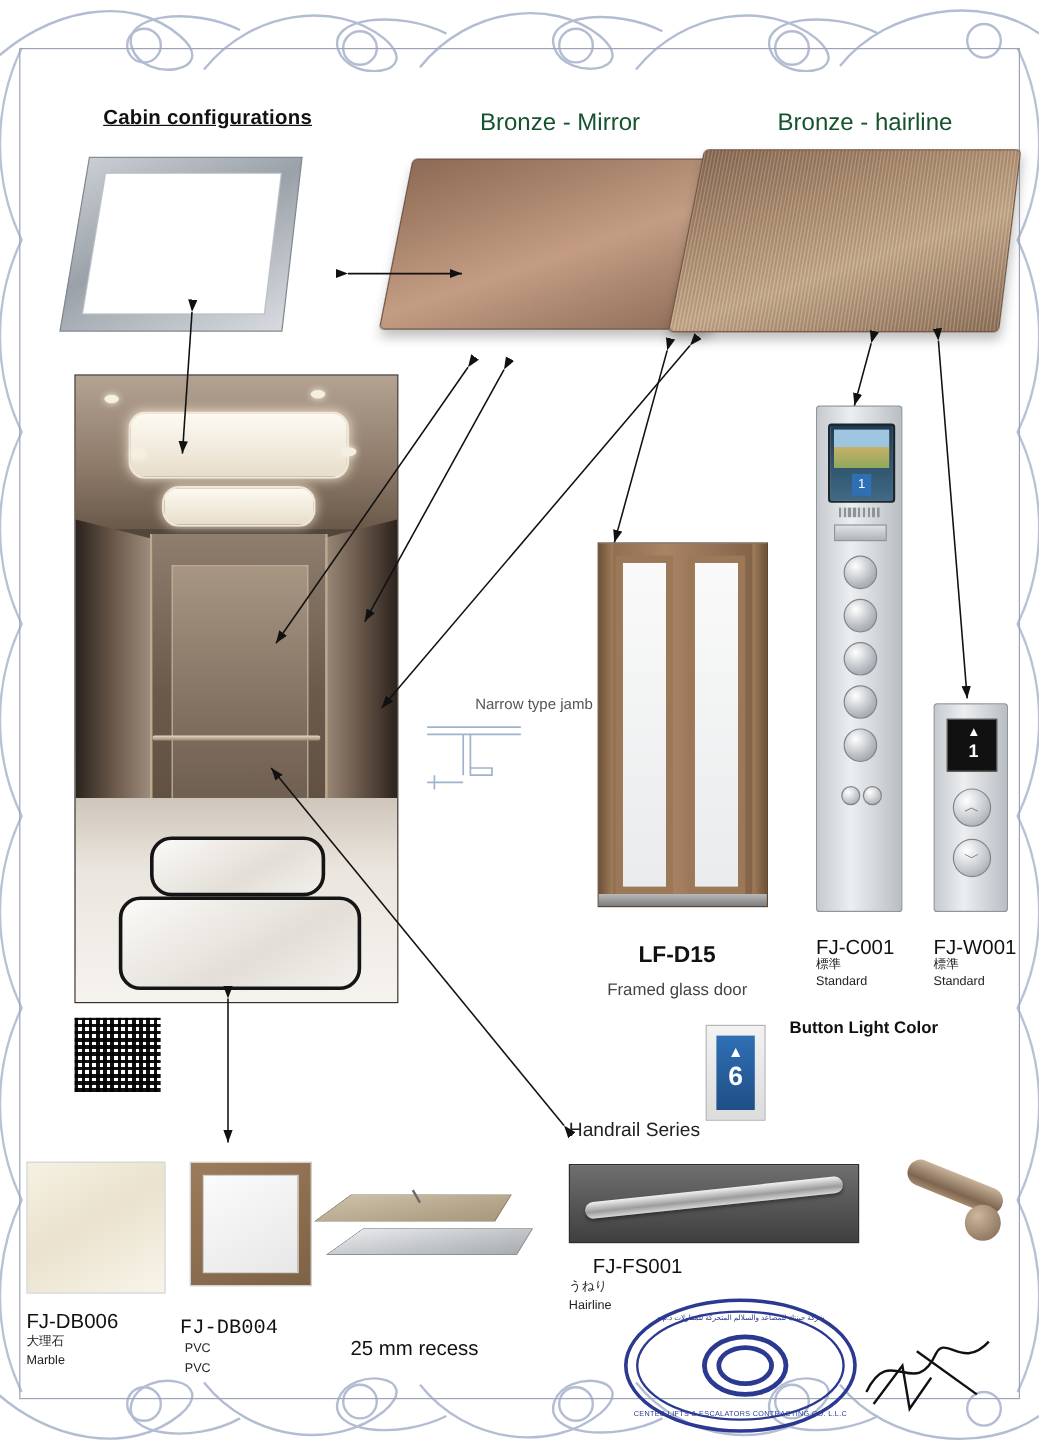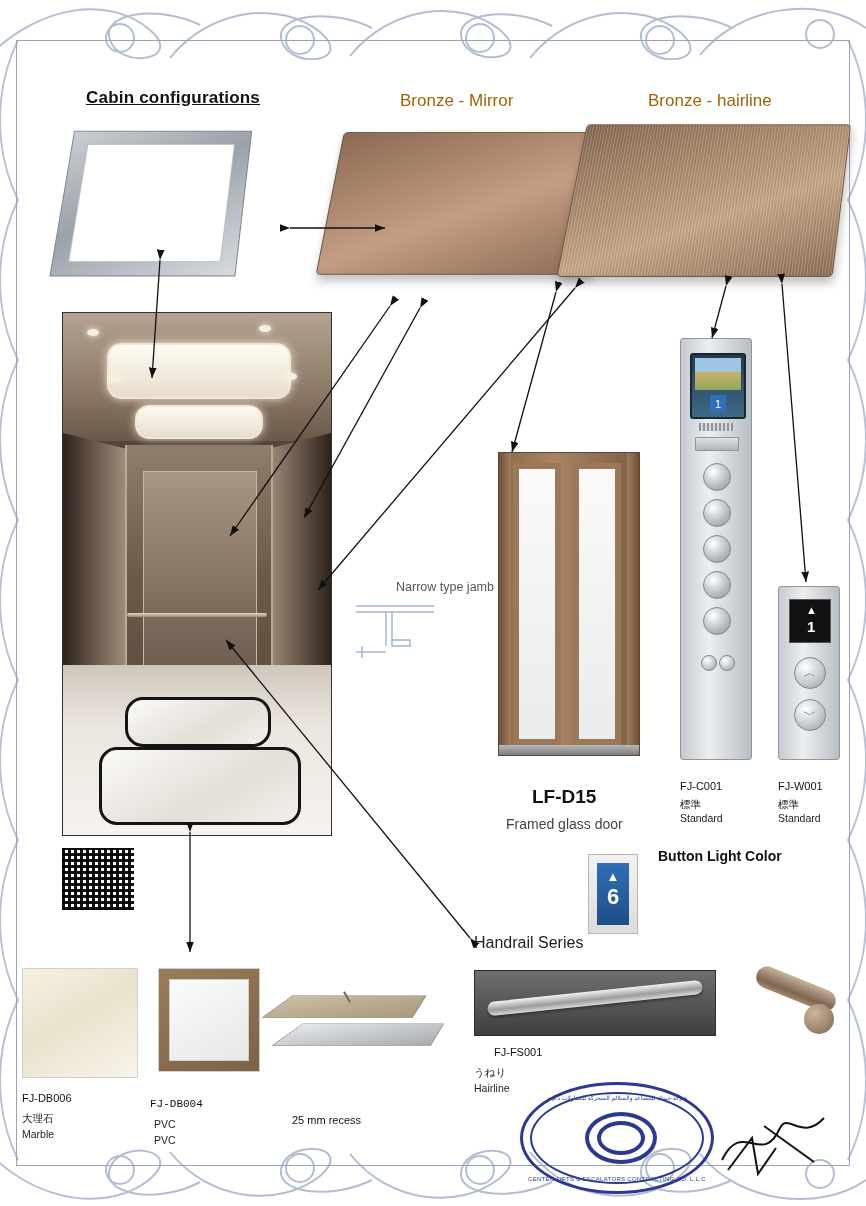--- a/index.html
+++ b/index.html
@@ -58,26 +58,26 @@
   .title-underline {
     position: absolute;
     font-size: 17px;
     font-weight: bold;
     color: #111;
     text-decoration: underline;
     letter-spacing: .2px;
   }
   .hdr {
     position: absolute;
+    font-size: 20px;
+    color: #14532d;
+  }
+  .code {
+    position: absolute;
     font-size: 17px;
-    color: #a16207;
-  }
-  .code {
-    position: absolute;
-    font-size: 11px;
     color: #111;
   }
   .sub {
     position: absolute;
     font-size: 10.5px;
     color: #222;
     line-height: 1.25;
     white-space: pre-line;
   }
 

